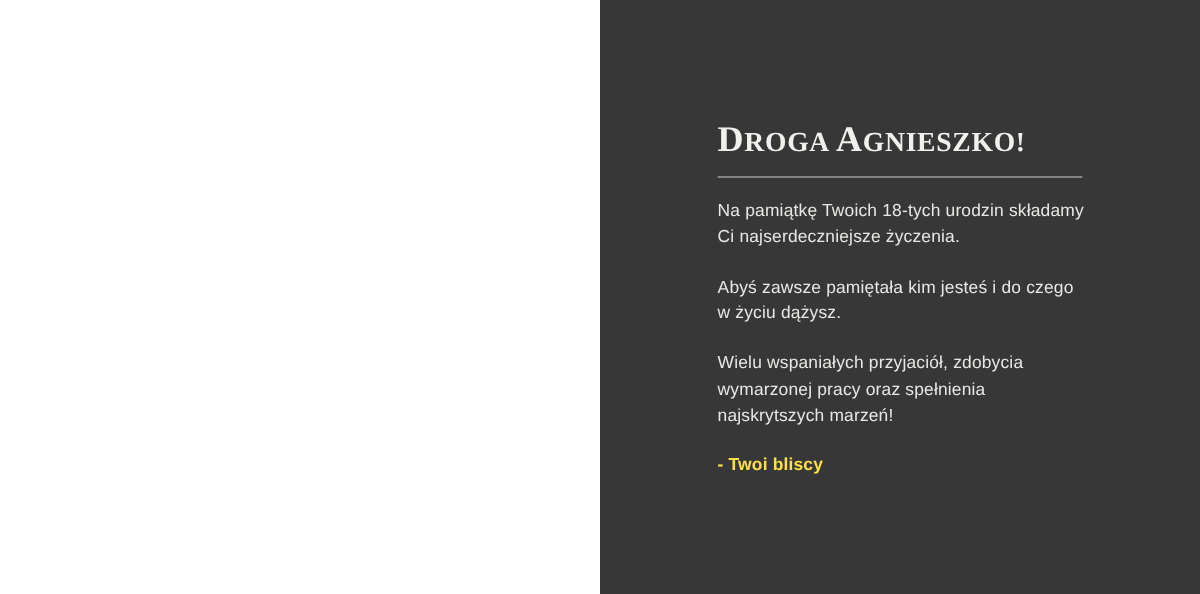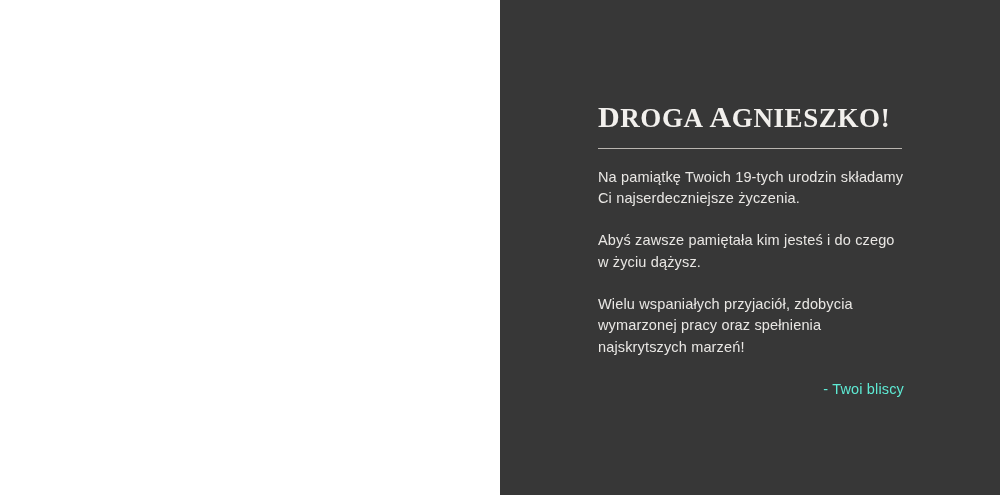--- a/index.html
+++ b/index.html
@@ -44,64 +44,64 @@
     font-size: 30px;
     letter-spacing: 0.6px;
     line-height: 1.1;
     margin: 0 0 14px 0;
     white-space: nowrap;
   }
   .greeting .cap {
     font-size: 30px;
   }
   .greeting .sc {
-    font-size: 27px;
+    font-size: 23px;
   }
   .divider {
     height: 1px;
     background: #b9b5b0;
     width: 304px;
     margin: 0 0 18px 0;
   }
   .para {
     color: #e9e7e4;
     font-size: 14.5px;
     line-height: 1.5;
     margin: 0 0 20px 0;
     letter-spacing: 0.15px;
     font-weight: 300;
   }
   .para:last-of-type {
     margin-bottom: 0;
   }
   .signature {
-    color: #5eead4;
+    color: #fde047;
     font-size: 14.5px;
-    text-align: right;
+    text-align: left;
     margin-top: 22px;
     letter-spacing: 0.15px;
-    font-weight: 400;
+    font-weight: 700;
     padding-right: 2px;
   }
 </style>
 </head>
 <body>
 
 <div class="card">
 
   <div class="page-left"></div>
 
   <div class="page-right">
     <div class="content">
 
       <h1 class="greeting"><span class="cap">D</span><span class="sc">ROGA </span><span class="cap">A</span><span class="sc">GNIESZKO!</span></h1>
 
       <div class="divider"></div>
 
-      <p class="para">Na pamiątkę Twoich 19-tych urodzin składamy Ci najserdeczniejsze życzenia.</p>
+      <p class="para">Na pamiątkę Twoich 18-tych urodzin składamy Ci najserdeczniejsze życzenia.</p>
       <p class="para">Abyś zawsze pamiętała kim jesteś i do czego w życiu dążysz.</p>
       <p class="para">Wielu wspaniałych przyjaciół, zdobycia wymarzonej pracy oraz spełnienia najskrytszych marzeń!</p>
 
       <div class="signature">- Twoi bliscy</div>
 
     </div>
   </div>
 
 </div>
 

